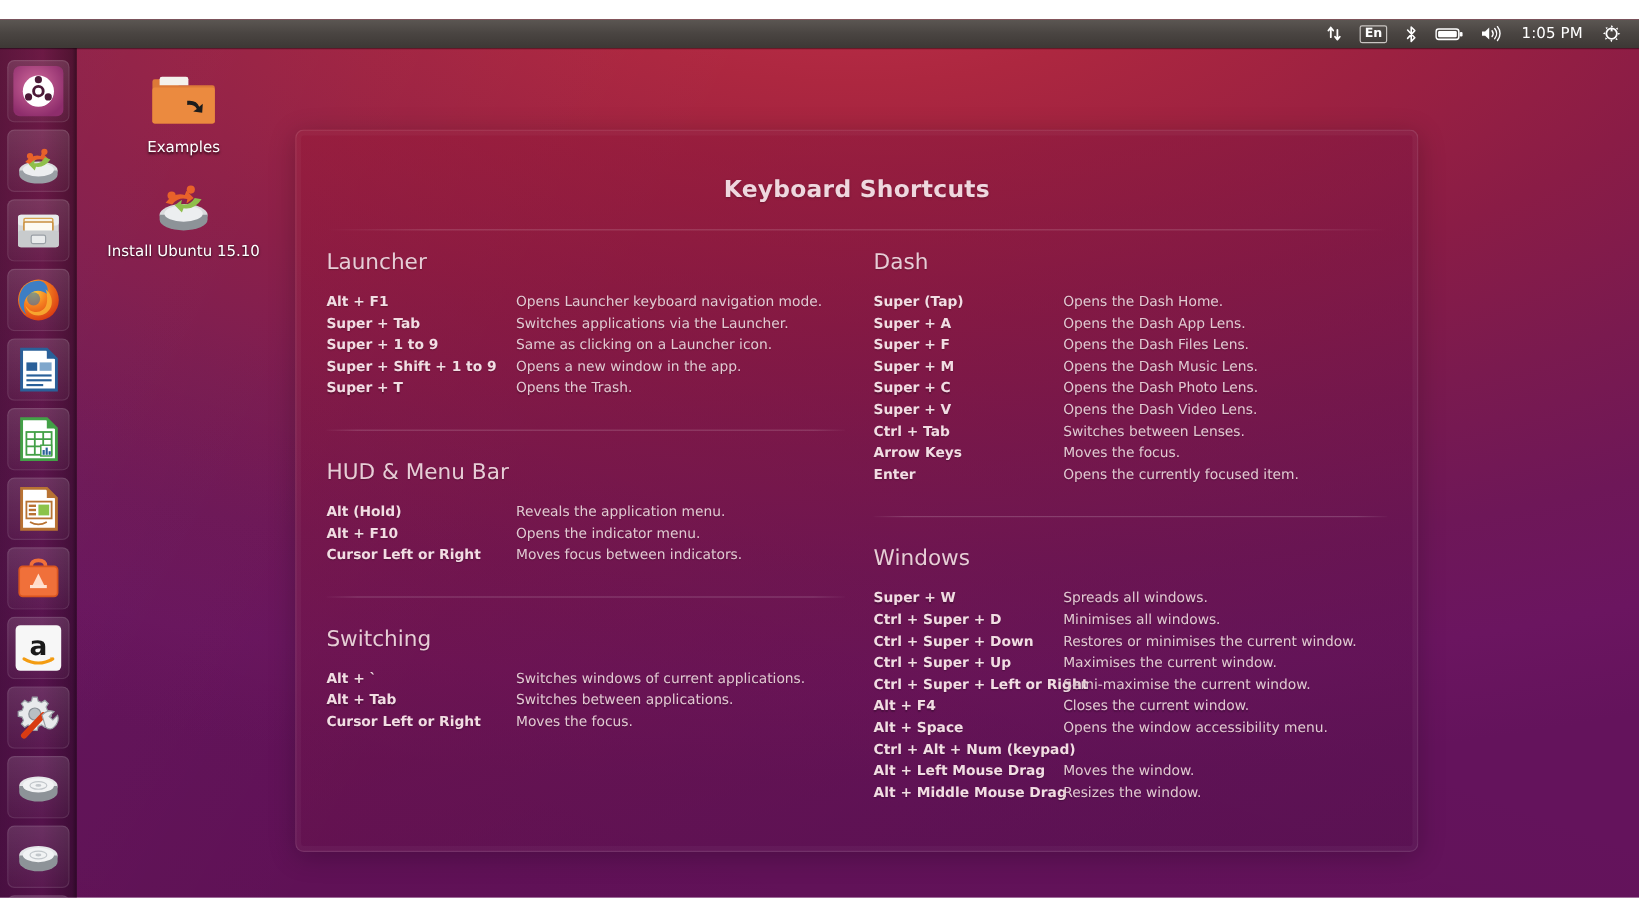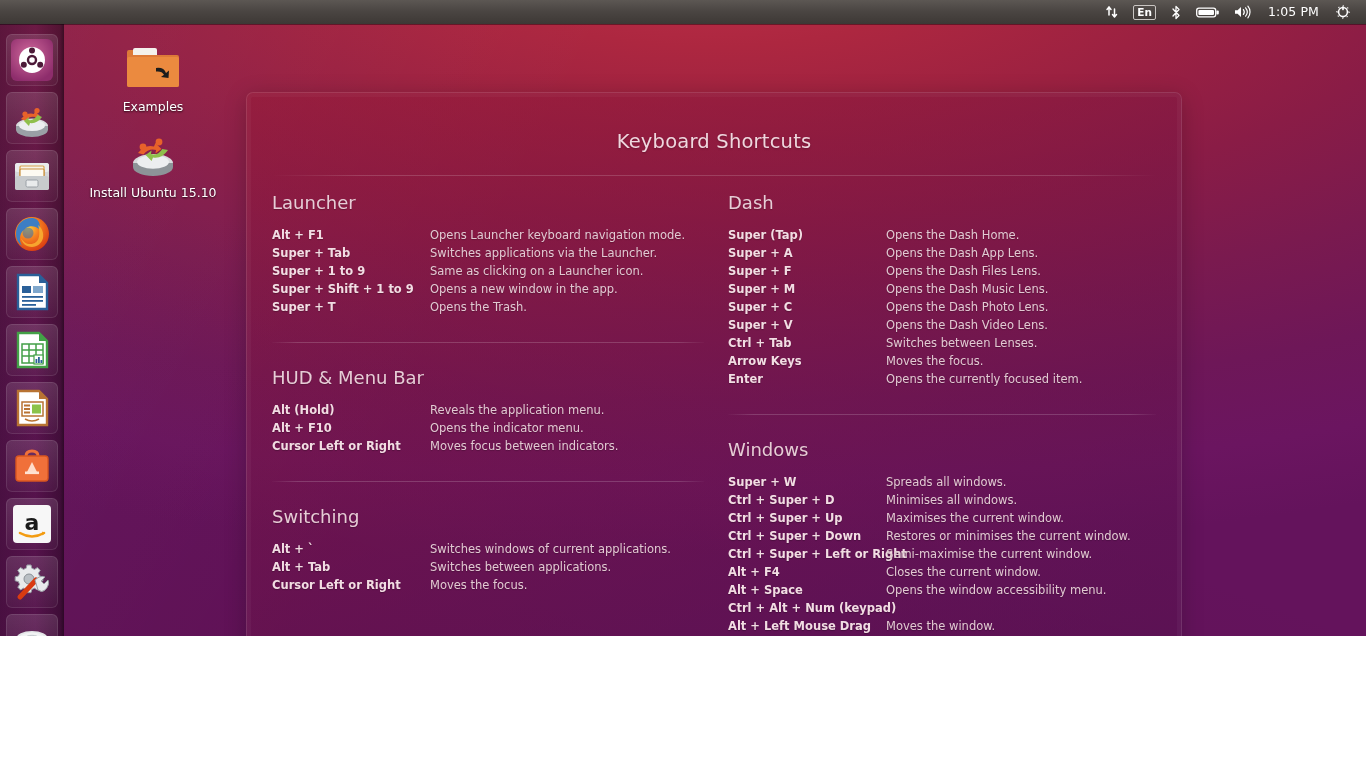--- a/index.html
+++ b/index.html
@@ -8,32 +8,33 @@
     width: 1366px;
     height: 768px;
     overflow: hidden;
     font-family: "DejaVu Sans", "Liberation Sans", sans-serif;
   }
 
   
   #desktop {
     position: relative;
     width: 1366px;
-    height: 636px;
+    height: 732px;
     background:
       radial-gradient(ellipse 120% 95% at 52% -8%,
         #c0304a 0%,
         #ad2740 16%,
         #9c2141 30%,
         #8a1c46 45%,
         #7a1a4f 60%,
         #6e1758 75%,
         #6b1560 88%,
         #64135c 100%);
     overflow: hidden;
+    margin-top: 16px;
   }
   #desktop::after {
     content: "";
     position: absolute;
     left: 0; top: 0; right: 0; bottom: 0;
     background:
       linear-gradient(118deg, rgba(255,255,255,0.035) 0%, rgba(255,255,255,0) 38%),
       linear-gradient(200deg, rgba(0,0,0,0.0) 55%, rgba(60,0,40,0.14) 100%);
     pointer-events: none;
   }
@@ -138,21 +139,21 @@
       inset 0 0 0 1px rgba(255,255,255,0.10),
       inset 0 0 0 5px rgba(255,255,255,0.035),
       0 4px 22px rgba(0,0,0,0.22);
     padding: 10px 8px;
     z-index: 20;
   }
   #overlay-title {
     text-align: center;
     color: #efd7de;
     font-size: 19.5px;
-    font-weight: normal;
+    font-weight: bold;
     letter-spacing: 0.2px;
     margin-top: 28px;
     margin-bottom: 22px;
     text-shadow: 0 1px 2px rgba(0,0,0,0.25);
   }
   #title-rule {
     height: 1px;
     margin: 0 18px 0 18px;
     background: linear-gradient(90deg,
       rgba(255,255,255,0.0) 0%,
@@ -566,28 +567,28 @@
           <div class="section-title">Windows</div>
           <div class="shortcut-row">
             <div class="sc-keys">Super + W</div>
             <div class="sc-desc">Spreads all windows.</div>
           </div>
           <div class="shortcut-row">
             <div class="sc-keys">Ctrl + Super + D</div>
             <div class="sc-desc">Minimises all windows.</div>
           </div>
           <div class="shortcut-row">
+            <div class="sc-keys">Ctrl + Super + Down</div>
+            <div class="sc-desc">Restores or minimises the current window.</div>
+          </div>
+          <div class="shortcut-row">
             <div class="sc-keys">Ctrl + Super + Up</div>
             <div class="sc-desc">Maximises the current window.</div>
           </div>
           <div class="shortcut-row">
-            <div class="sc-keys">Ctrl + Super + Down</div>
-            <div class="sc-desc">Restores or minimises the current window.</div>
-          </div>
-          <div class="shortcut-row">
             <div class="sc-keys">Ctrl + Super + Left or Right</div>
             <div class="sc-desc">Semi-maximise the current window.</div>
           </div>
           <div class="shortcut-row">
             <div class="sc-keys">Alt + F4</div>
             <div class="sc-desc">Closes the current window.</div>
           </div>
           <div class="shortcut-row">
             <div class="sc-keys">Alt + Space</div>
             <div class="sc-desc">Opens the window accessibility menu.</div>

